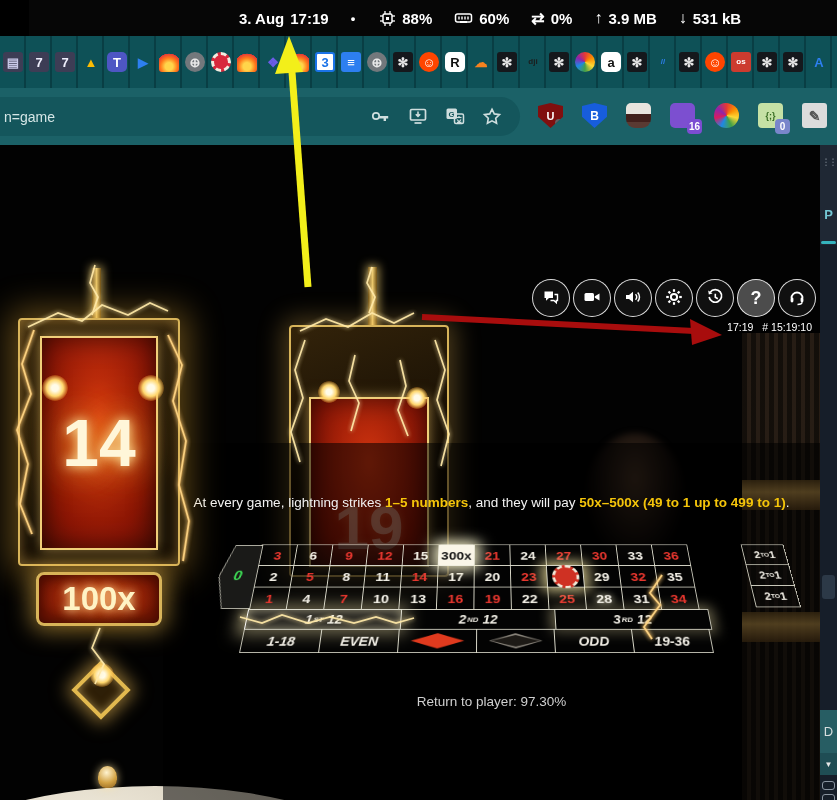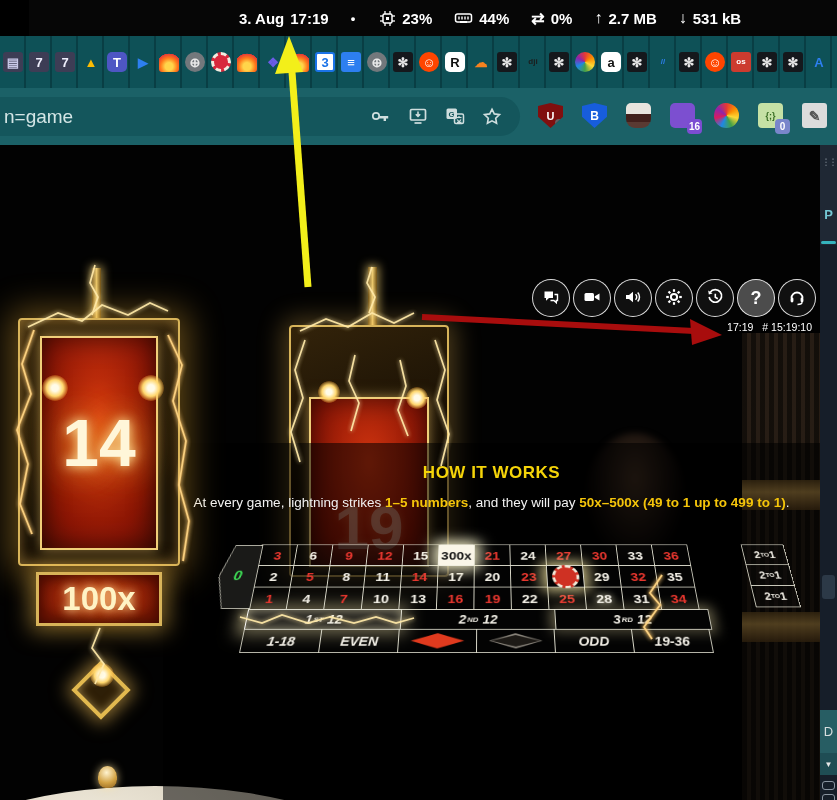--- a/index.html
+++ b/index.html
@@ -25,21 +25,21 @@
   .fav-tiny { font-size:8px; letter-spacing:0; }
   .fav-flame { background:radial-gradient(circle at 50% 72%, #ffd54a 0 22%, #ff7a1a 48%, #e53935 72%, rgba(0,0,0,0) 74%) !important; }
   .fav-chip { background:#d8283c !important; border:3px dashed #f3ece0; border-radius:50%; }
   .fav-wheel { background:conic-gradient(#e53935,#fb8c00,#fdd835,#43a047,#1e88e5,#8e24aa,#e53935) !important; border-radius:50%; }
   .fav-cal { border:2px solid #1a73e8; }
 
   
   .toolbar { position:absolute; left:0; top:88px; width:837px; height:57px; background:#1b6167; }
   .urlpill { position:absolute; left:-22px; top:9px; width:542px; height:39px; border-radius:20px;
     background:#14565c; display:flex; align-items:center; }
-  .url-text { margin-left:26px; color:#d4e6e6; font-size:19px; }
+  .url-text { margin-left:26px; color:#d4e6e6; font-size:14px; }
   .pill-icons { position:absolute; right:18px; display:flex; gap:17px; color:#cfdede; }
   .pill-icons svg { display:block; }
   .exts { position:absolute; left:538px; top:15px; display:flex; gap:19px; align-items:center; }
   .ext { position:relative; width:25px; height:25px; display:flex; align-items:center; justify-content:center;
     font-size:12px; font-weight:bold; }
   .ext-badge { position:absolute; right:-7px; bottom:-6px; min-width:15px; height:15px; padding:0 2px;
     border-radius:4px; color:#fff; font-size:10px; font-weight:bold; display:flex; align-items:center; justify-content:center; }
   .ext-badge:empty { display:none; }
   .b-gray { background:#5f6368; }
   .b-purple { background:#7c4dd2; }
@@ -69,21 +69,21 @@
   .rod { position:absolute; width:9px; background:linear-gradient(90deg,#6b4d14,#e9c568,#6b4d14); box-shadow:0 0 10px 2px rgba(255,220,120,.6); }
   .panel { position:absolute; border:2px solid #d8b45a; border-radius:4px;
     background:linear-gradient(160deg,#33230a,#0d0802 70%);
     box-shadow:0 0 34px 8px rgba(255,190,60,.38), inset 0 0 16px rgba(255,200,90,.45); }
   .panel-red { position:absolute; border:2px solid #f0cf7a;
     background:radial-gradient(ellipse at 50% 38%, #d0340f, #8a1505 68%, #5c0d02);
     box-shadow:inset 0 0 26px rgba(0,0,0,.55), 0 0 12px rgba(255,210,110,.55);
     display:flex; align-items:center; justify-content:center; }
   .panel-num { font-weight:bold; color:#fff6d9; text-shadow:0 0 12px #ffe9a0, 0 0 30px #ffb83d, 0 0 55px #ff8c1a; }
   .p19 .panel-num { color:rgba(225,210,195,.42); text-shadow:0 0 8px rgba(255,200,120,.2); }
-  .multbox { position:absolute; border:3px solid #d8b45a; border-radius:0;
+  .multbox { position:absolute; border:3px solid #d8b45a; border-radius:8px;
     background:radial-gradient(ellipse at 50% 45%, #c22d0e, #6e1203 75%);
     box-shadow:0 0 22px 5px rgba(255,200,80,.5), inset 0 0 14px rgba(0,0,0,.5);
     display:flex; align-items:center; justify-content:center; font-weight:bold; }
   .multbox.m14 { color:#fff3c4; font-size:33px; text-shadow:0 0 10px #ffe9a0, 0 0 26px #ff9c2d; }
   .multbox.m19 { color:rgba(210,200,180,.4); font-size:30px; border-color:#7e6a35; box-shadow:none; background:rgba(70,25,8,.55); }
   .orb { position:absolute; border-radius:50%;
     background:radial-gradient(circle,#fffbe8 0 18%, #ffd76e 45%, rgba(255,160,40,.25) 70%, rgba(0,0,0,0) 72%);
     filter:blur(.5px); }
   .hang-diamond { position:absolute; border:4px solid #e2b94f; background:rgba(70,48,10,.65);
     transform:rotate(45deg); box-shadow:0 0 18px 4px rgba(255,200,90,.55), inset 0 0 10px rgba(255,220,130,.5); }
@@ -193,44 +193,44 @@
               <line x1="11" y1="1" x2="11" y2="4"></line>
               <line x1="6" y1="13" x2="6" y2="16"></line>
               <line x1="11" y1="13" x2="11" y2="16"></line>
               <line x1="1" y1="6" x2="4" y2="6"></line>
               <line x1="1" y1="11" x2="4" y2="11"></line>
               <line x1="13" y1="6" x2="16" y2="6"></line>
               <line x1="13" y1="11" x2="16" y2="11"></line>
             </g>
           </svg>
       </span>
-      <span>23%</span>
+      <span>88%</span>
     </div>
     <div class="grp">
       <span class="mb-ico">
         <svg width="19" height="17" viewBox="0 0 19 17">
             <rect x="1.5" y="4" width="16" height="8" rx="2" fill="none" stroke="#fff" stroke-width="1.5"></rect>
             <g stroke="#fff" stroke-width="1.4">
               <line x1="5" y1="6.5" x2="5" y2="9.5"></line>
               <line x1="8" y1="6.5" x2="8" y2="9.5"></line>
               <line x1="11" y1="6.5" x2="11" y2="9.5"></line>
               <line x1="14" y1="6.5" x2="14" y2="9.5"></line>
             </g>
             <line x1="6" y1="12" x2="13" y2="12" stroke="#fff" stroke-width="2"></line>
           </svg>
       </span>
-      <span>44%</span>
+      <span>60%</span>
     </div>
     <div class="grp">
       <span class="mb-glyph">⇄</span>
       <span>0%</span>
     </div>
     <div class="grp">
       <span class="mb-glyph">↑</span>
-      <span>2.7 MB</span>
+      <span>3.9 MB</span>
     </div>
     <div class="grp">
       <span class="mb-glyph">↓</span>
       <span>531 kB</span>
     </div>
   </header>
 
   <nav class="bookmarks">
 
       <span class="fav" style="background: rgb(61, 61, 85); color: rgb(200, 200, 232);">▤</span>
@@ -491,24 +491,24 @@
             </svg></span>
       </button>
     </div>
 
     <div class="timebar">
       <span>17:19</span>
       <span># 15:19:10</span>
     </div>
 
     <div class="overlay">
-      <div class="ov-title">HOW IT WORKS</div>
       <div class="ov-line1">
         
       <span>At every game, lightning strikes </span><span class="hl">1–5 numbers</span><span>, and they will pay </span><span class="hl">50x–500x (49 to 1 up to 499 to 1)</span><span>.</span></div>
+      <div class="ov-f2">Return to player: 97.30%</div>
     </div>
 
     <div class="rtable">
       <div class="t-grid">
         <div class="zero-cell">
           <div class="zero-inner">
               <span>0</span>
             </div>
         </div>
         <div class="t-row">

